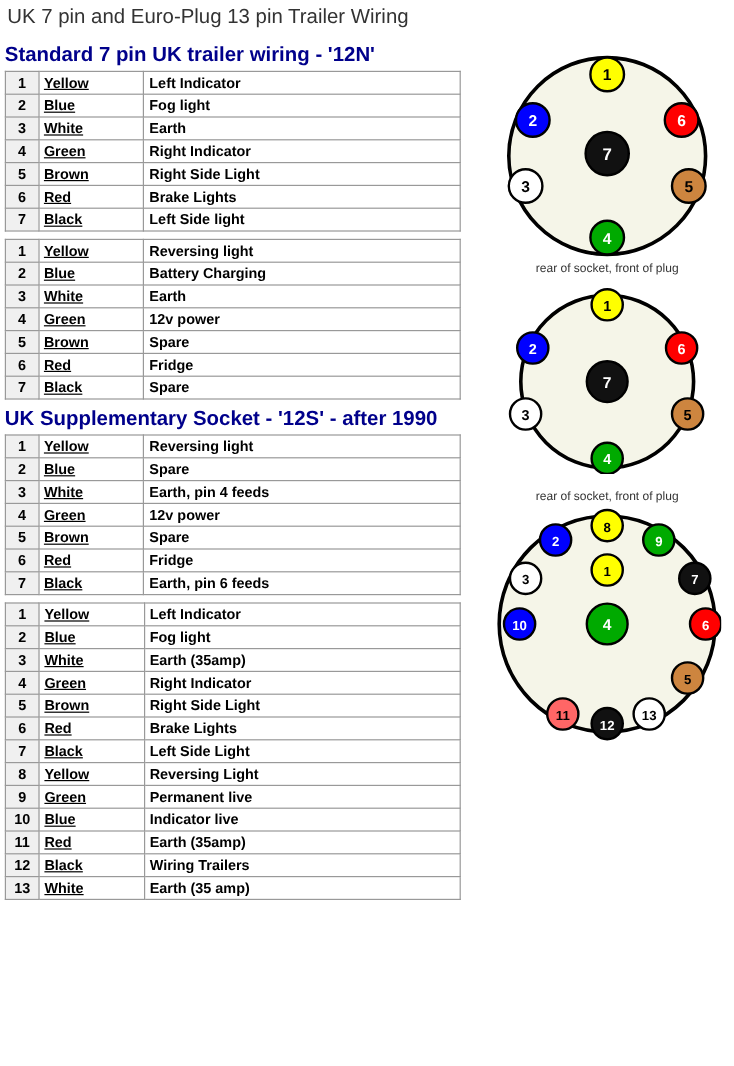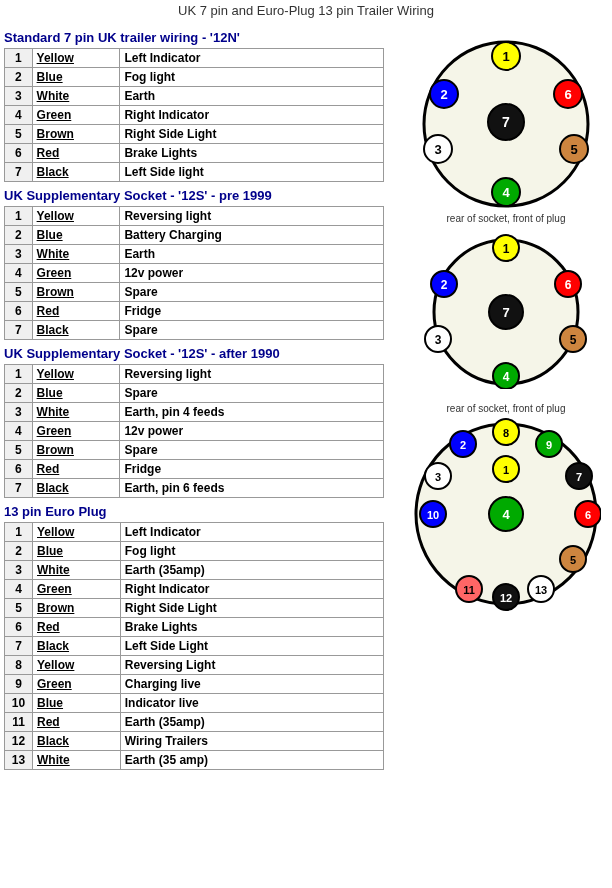--- a/index.html
+++ b/index.html
@@ -5,43 +5,43 @@
     * { margin: 0; padding: 0; box-sizing: border-box; }
     body {
       width: 612px;
       min-height: 888px;
       background: #fff;
       font-family: Arial, sans-serif;
       font-size: 12px;
       color: #000;
     }
     .header {
-      text-align: center;
+      text-align: left;
       padding: 2px 6px;
-      font-size: 13px;
+      font-size: 17px;
       color: #333;
     }
     .header div { line-height: 1.4; }
     .main-content {
       display: flex;
       padding: 2px 4px;
     }
     .left-col {
       flex: 0 0 400px;
       padding-right: 4px;
     }
     .right-col {
       flex: 1;
       display: flex;
       flex-direction: column;
       align-items: center;
       padding-top: 10px;
     }
     .section-title {
-      font-size: 13px;
+      font-size: 17px;
       font-weight: bold;
       color: #00008B;
       margin: 6px 0 3px 0;
     }
     table {
       border-collapse: collapse;
       width: 380px;
       margin-bottom: 6px;
     }
     table td {
@@ -127,21 +127,20 @@
         <td class="desc-col row-red">Brake Lights</td>
       </tr>
           <tr>
         <td class="num-col">7</td>
         <td class="color-col row-black">Black</td>
         <td class="desc-col row-black">Left Side light</td>
       </tr>
         </tbody>
     </table>
 
-    <div class="section-title">UK Supplementary Socket - '12S' - pre 1999</div>
     <table>
       <tbody id="section2-body">
           <tr>
         <td class="num-col">1</td>
         <td class="color-col row-yellow">Yellow</td>
         <td class="desc-col row-yellow">Reversing light</td>
       </tr>
           <tr>
         <td class="num-col">2</td>
         <td class="color-col row-blue">Blue</td>
@@ -209,21 +208,20 @@
         <td class="desc-col row-red">Fridge</td>
       </tr>
           <tr>
         <td class="num-col">7</td>
         <td class="color-col row-black">Black</td>
         <td class="desc-col row-black">Earth, pin 6 feeds</td>
       </tr>
         </tbody>
     </table>
 
-    <div class="section-title">13 pin Euro Plug</div>
     <table>
       <tbody id="section4-body">
           <tr>
         <td class="num-col">1</td>
         <td class="color-col row-yellow">Yellow</td>
         <td class="desc-col row-yellow">Left Indicator</td>
       </tr>
           <tr>
         <td class="num-col">2</td>
         <td class="color-col row-blue">Blue</td>
@@ -255,21 +253,21 @@
         <td class="desc-col row-black">Left Side Light</td>
       </tr>
           <tr>
         <td class="num-col">8</td>
         <td class="color-col row-yellow">Yellow</td>
         <td class="desc-col row-yellow">Reversing Light</td>
       </tr>
           <tr>
         <td class="num-col">9</td>
         <td class="color-col row-green">Green</td>
-        <td class="desc-col row-green">Charging live</td>
+        <td class="desc-col row-green">Permanent live</td>
       </tr>
           <tr>
         <td class="num-col">10</td>
         <td class="color-col row-blue">Blue</td>
         <td class="desc-col row-blue">Indicator live</td>
       </tr>
           <tr>
         <td class="num-col">11</td>
         <td class="color-col row-red">Red</td>
         <td class="desc-col row-red">Earth (35amp)</td>

